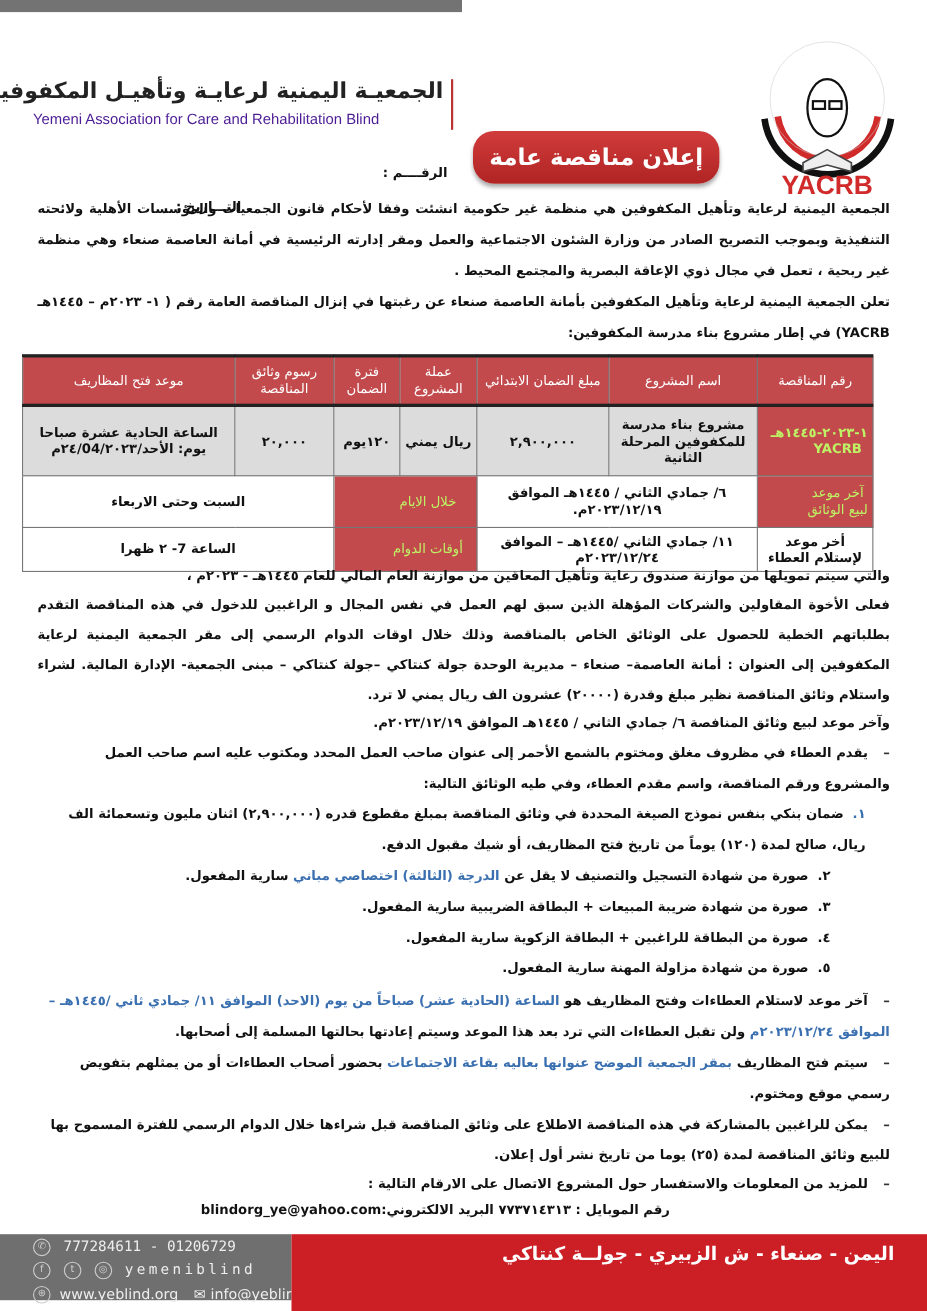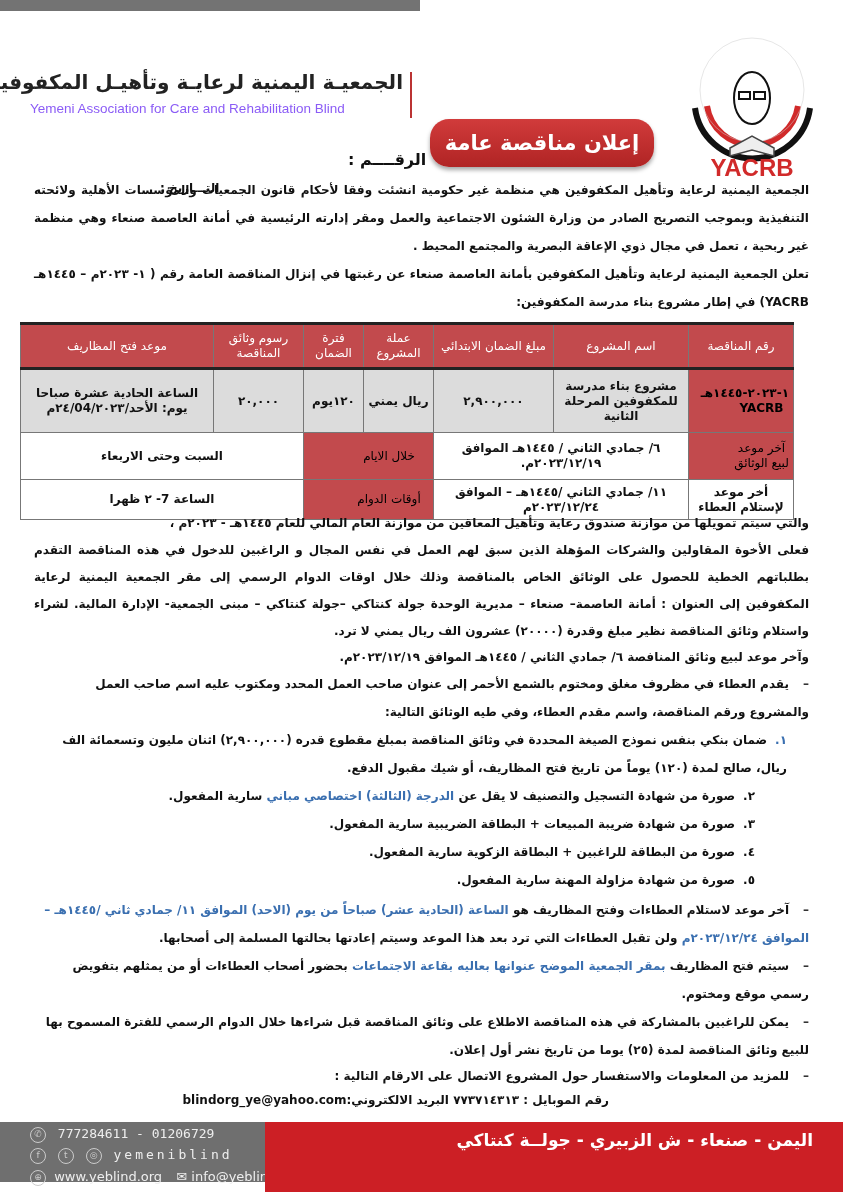--- a/index.html
+++ b/index.html
@@ -3,47 +3,47 @@
 <meta charset="utf-8">
 <style>
   html, body { margin: 0; padding: 0; }
   body {
     width: 843px; height: 1192px; position: relative; overflow: hidden;
     background: #ffffff; color: #111;
     font-family: "DejaVu Sans", sans-serif;
   }
   .topbar { position: absolute; left: 0; top: 0; width: 420px; height: 11px; background: #737373; }
   .org-name-ar { position: absolute; right: 440px; top: 70px; font-size: 20px; font-weight: bold; color: #222; direction: rtl; white-space: nowrap; }
-  .org-name-en { position: absolute; left: 30px; top: 101px; font-size: 13.5px; color: #8b5cf6; font-family: "Liberation Sans", sans-serif; white-space: nowrap; }
+  .org-name-en { position: absolute; left: 30px; top: 101px; font-size: 13.5px; color: #4c1d95; font-family: "Liberation Sans", sans-serif; white-space: nowrap; }
   .org-divider { position: absolute; left: 410px; top: 72px; width: 2px; height: 46px; background: #b33; }
   .title-badge {
     position: absolute; left: 430px; top: 119px; width: 224px; height: 48px;
     background: linear-gradient(#d13b3b, #b02424); border-radius: 19px;
     box-shadow: 0 3px 4px rgba(0,0,0,0.35);
     color: #fff; font-size: 21px; font-weight: bold; text-align: center; line-height: 48px; direction: rtl;
   }
-  .ref-label { position: absolute; left: 348px; top: 150px; font-size: 16px; font-weight: bold; direction: rtl; }
+  .ref-label { position: absolute; left: 348px; top: 150px; font-size: 12px; font-weight: bold; direction: rtl; }
   .date-label { position: absolute; left: 160px; top: 150px; font-size: 12px; font-weight: bold; direction: rtl; margin-top: 31px; }
   .logo { position: absolute; left: 675px; top: 30px; width: 155px; height: 150px; }
 
   .para {
     position: absolute; left: 34px; right: 34px; direction: rtl; text-align: justify;
     font-size: 12px; font-weight: bold; line-height: 28px;
   }
   .hl { color: #3a6fb0; }
 
   table.tender {
     position: absolute; left: 20px; top: 322px; width: 773px; border-collapse: collapse;
     direction: rtl; font-size: 12px; font-weight: bold; table-layout: fixed;
   }
   table.tender td, table.tender th { border: 1px solid #777; text-align: center; vertical-align: middle; padding: 2px 4px; line-height: 15px; }
   table.tender th { background: #c24a4d; color: #fff; height: 38px; font-weight: normal; }
   table.tender tr.head { border-top: 3px solid #222; border-bottom: 3px solid #222; }
   table.tender td.grey { background: #dcdcdc; height: 58px; }
-  table.tender td.red { background: #c24a4d; color: #000000; font-weight: normal; padding-left: 45px; }
+  table.tender td.red { background: #c24a4d; color: #bef264; font-weight: normal; padding-left: 45px; }
   table.tender td.white { background: #fff; height: 35px; }
 
   .list { position: absolute; left: 34px; right: 34px; direction: rtl; font-size: 12px; font-weight: bold; line-height: 28px; }
   .list .row { display: block; }
   .dash { margin-left: 14px; color: #333; }
   .num { margin-left: 8px; }
   .indent { padding-right: 22px; }
   .indent2 { padding-right: 54px; }
 
   .footer { position: absolute; left: 0; top: 1122px; width: 843px; height: 70px; }

